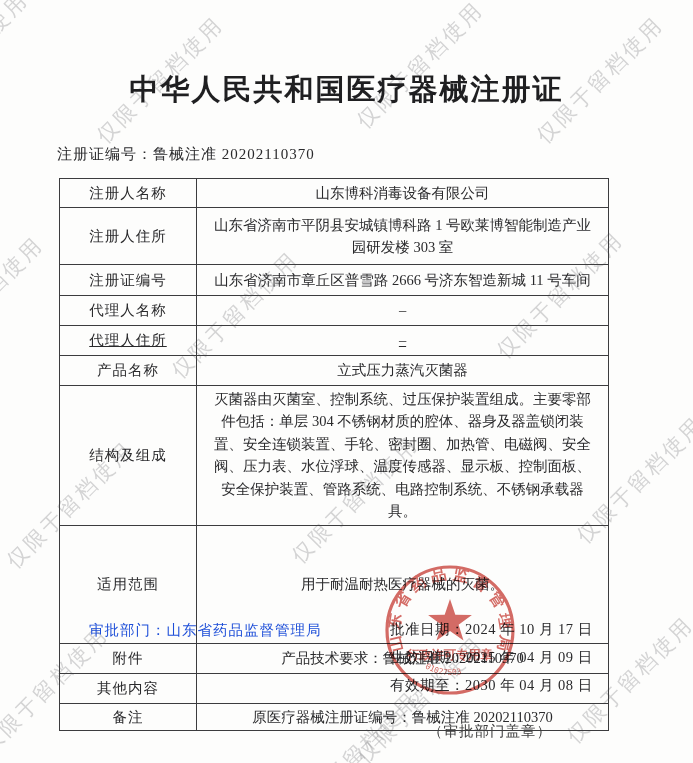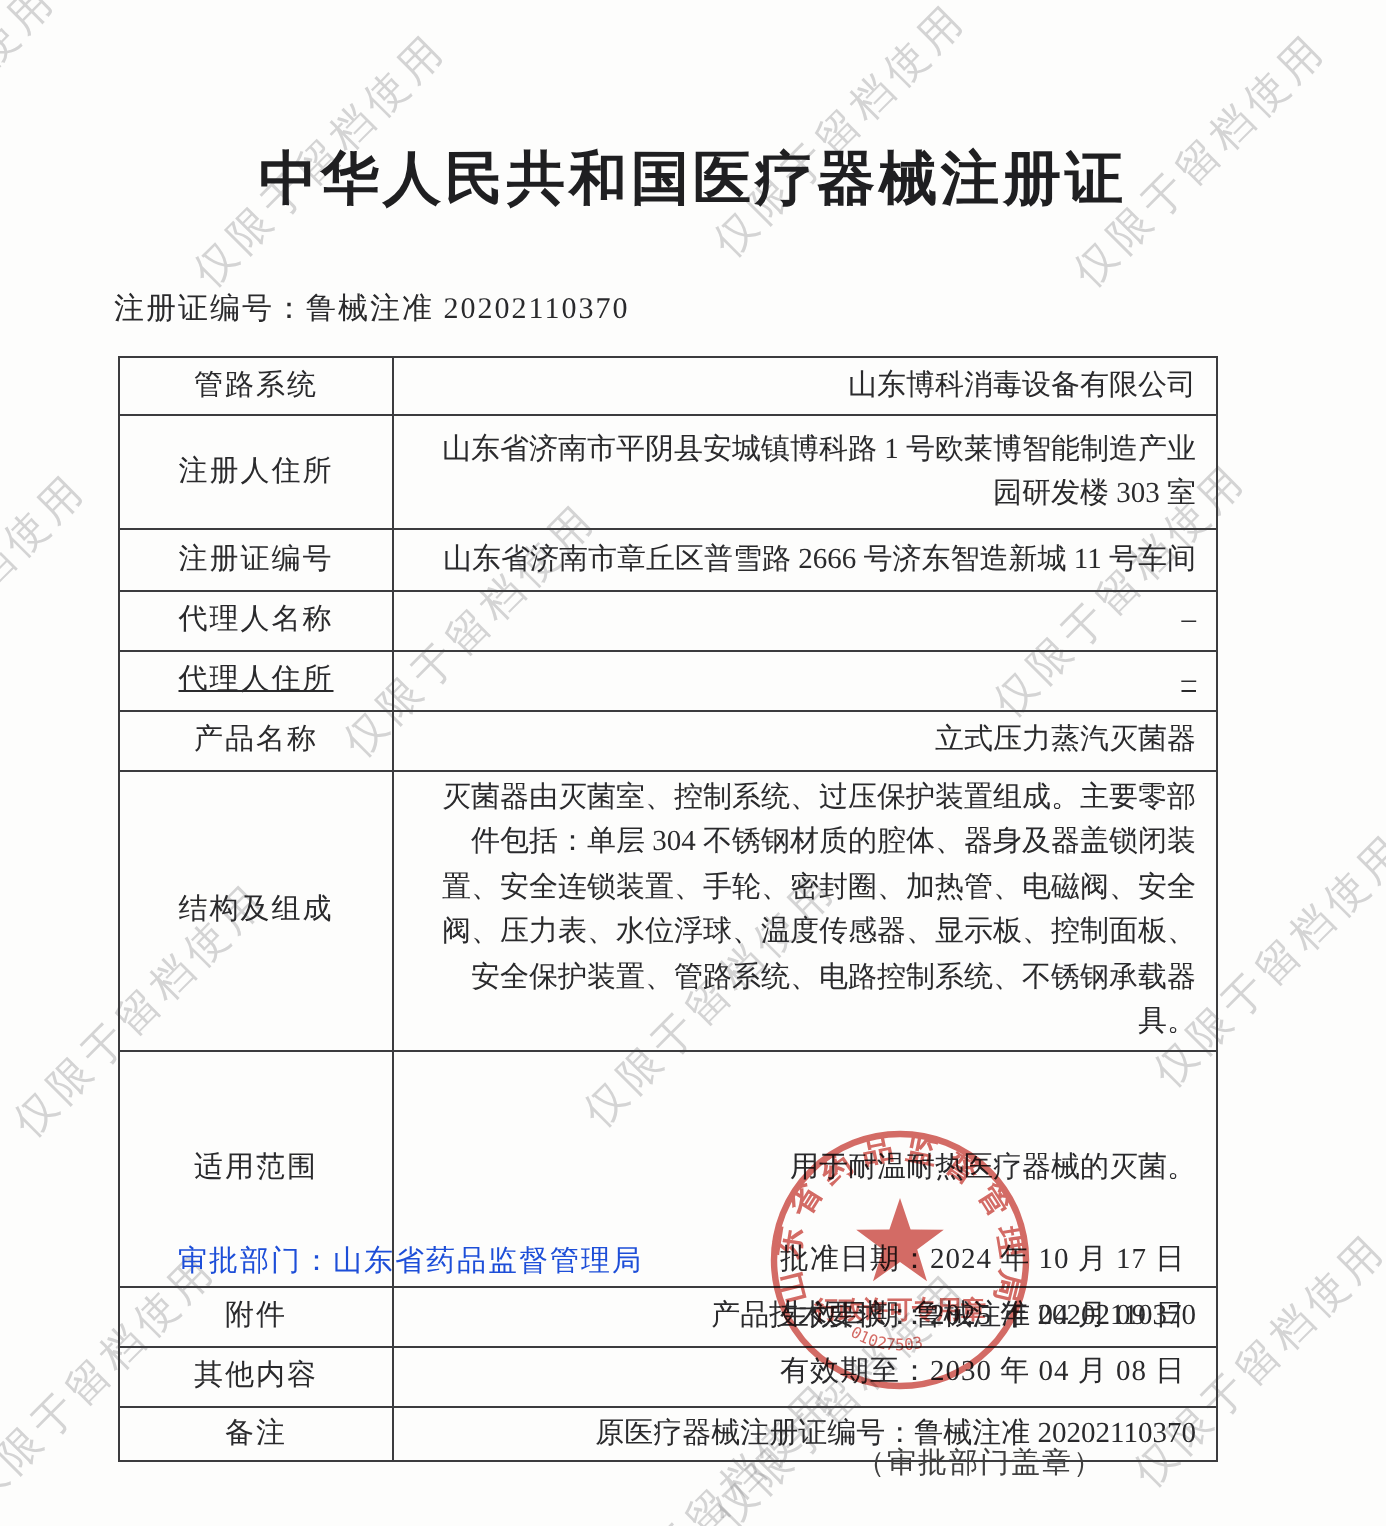--- a/index.html
+++ b/index.html
@@ -51,21 +51,21 @@
     padding:2px 10px;
     line-height:1.55;
     vertical-align:middle;
   }
   .cert-table td.lbl{
     width:128px;
     text-align:center;
     letter-spacing:1px;
     padding:2px 4px;
   }
-  .cert-table td.val{width:391px;text-align:right;}
+  .cert-table td.val{width:391px;text-align:center;}
   .cert-table tr:nth-child(1)  td{height:24px;}
   .cert-table tr:nth-child(2)  td{height:52px;}
   .cert-table tr:nth-child(3)  td{height:26px;}
   .cert-table tr:nth-child(4)  td{height:25px;}
   .cert-table tr:nth-child(5)  td{height:25px;text-decoration:underline;}
   .cert-table tr:nth-child(6)  td{height:25px;}
   .cert-table tr:nth-child(7)  td{height:26px;}
   .cert-table tr:nth-child(8)  td{height:113px;line-height:33px;}
   .cert-table tr:nth-child(9)  td{height:25px;}
   .cert-table tr:nth-child(10) td{height:25px;margin-top:44px;}
@@ -117,21 +117,21 @@
     </div>
 
   <div class="content">
     <div class="title">中华人民共和国医疗器械注册证</div>
 
     <div class="reg-line"><span>注册证编号：</span><span>鲁械注准 20202110370</span></div>
 
     <table class="cert-table">
       <tbody id="cert-rows">
           <tr>
-            <td class="lbl">管路系统</td>
+            <td class="lbl">注册人名称</td>
             <td class="val">山东博科消毒设备有限公司</td>
           </tr>
           <tr>
             <td class="lbl">注册人住所</td>
             <td class="val">山东省济南市平阴县安城镇博科路 1 号欧莱博智能制造产业园研发楼 303 室</td>
           </tr>
           <tr>
             <td class="lbl">注册证编号</td>
             <td class="val">山东省济南市章丘区普雪路 2666 号济东智造新城 11 号车间</td>
           </tr>

